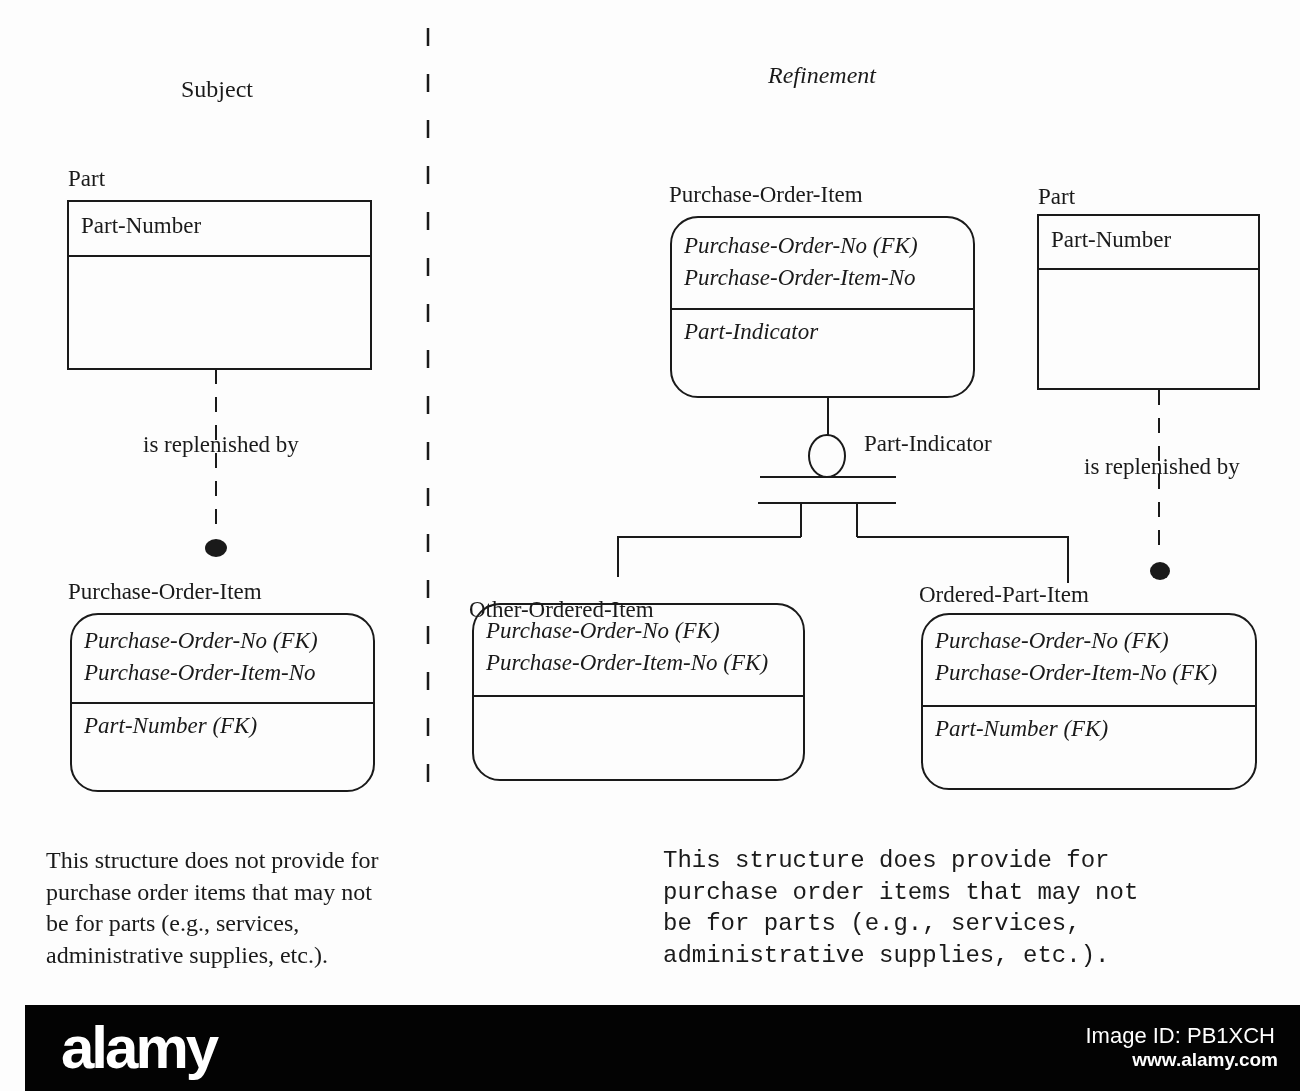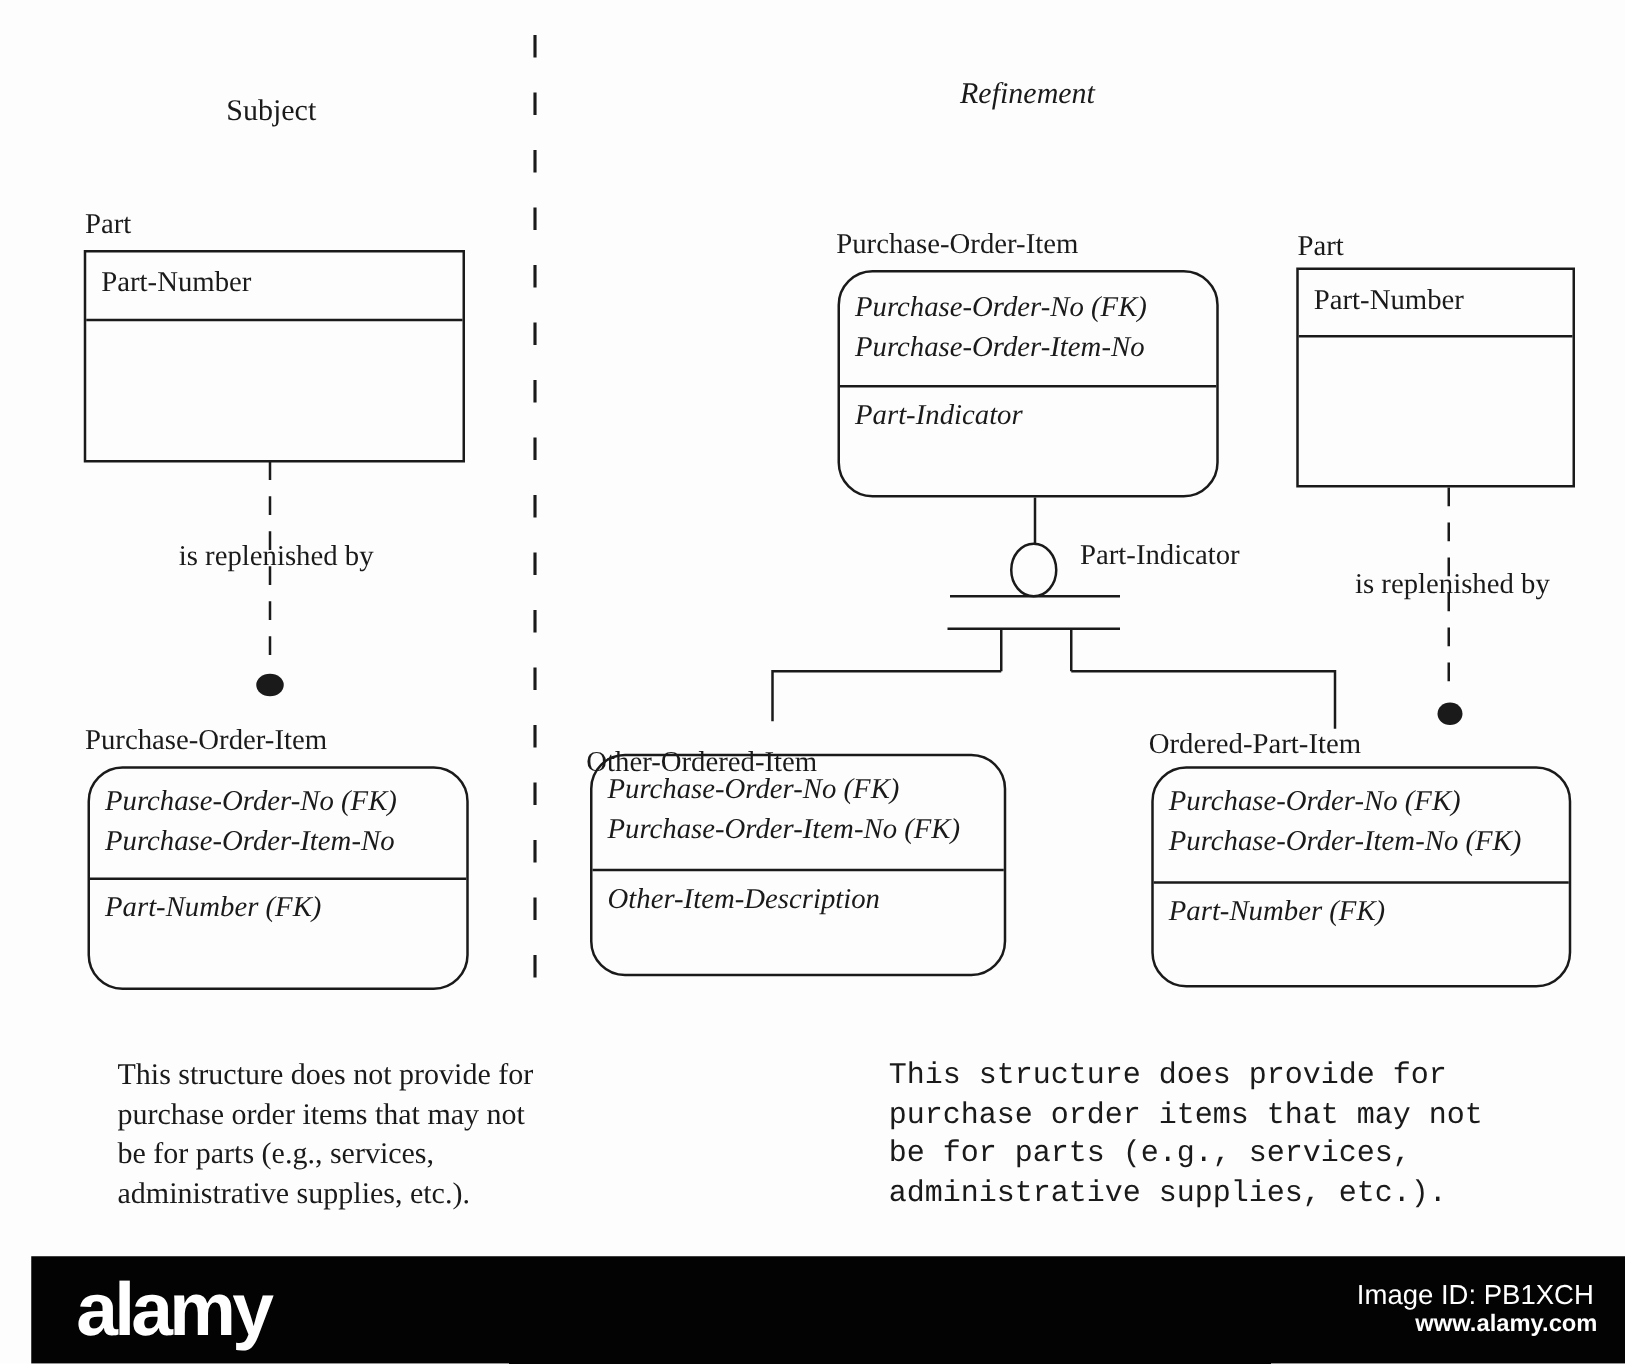--- a/index.html
+++ b/index.html
@@ -37,21 +37,21 @@
   .attr {
     font-size: 23px;
     line-height: 32px;
     white-space: nowrap;
   }
   svg.connectors {
     position: absolute;
     left: 0; top: 0;
     pointer-events: none;
   }
-  .note { position: absolute; margin-left: 48px; }
+  .note { position: absolute; }
   .note div {
     font-size: 24px;
     line-height: 31.5px;
     white-space: nowrap;
   }
   .footer {
     position: absolute;
     left: 0; top: 1005px;
     width: 1300px; height: 86px;
     background: #030303;
@@ -159,23 +159,20 @@
   <div class="abs rellabel" style="left:864px; top:431px;">Part-Indicator</div>
 
   <div class="abs rellabel" style="left:1084px; top:454px;">is replenished by</div>
 
   <div class="abs elabel" style="left:469px; top:569px;margin-top:28px;">Other-Ordered-Item</div>
   <div class="entity rounded" style="left:472px; top:603px; width:333px; height:178px;">
     <div class="keyc" style="height:92px; padding-top:10px;">
       <div class="attr">Purchase-Order-No (FK)</div>
       <div class="attr">Purchase-Order-Item-No (FK)</div>
     </div>
-    <div class="bodyc">
-      <div class="attr">Other-Item-Description</div>
-    </div>
   </div>
 
   <div class="abs elabel" style="left:919px; top:582px;font-family:Liberation Serif, serif;">Ordered-Part-Item</div>
   <div class="entity rounded" style="left:921px; top:613px; width:336px; height:177px;">
     <div class="keyc" style="height:92px; padding-top:10px;">
       <div class="attr">Purchase-Order-No (FK)</div>
       <div class="attr">Purchase-Order-Item-No (FK)</div>
     </div>
     <div class="bodyc">
       <div class="attr">Part-Number (FK)</div>

